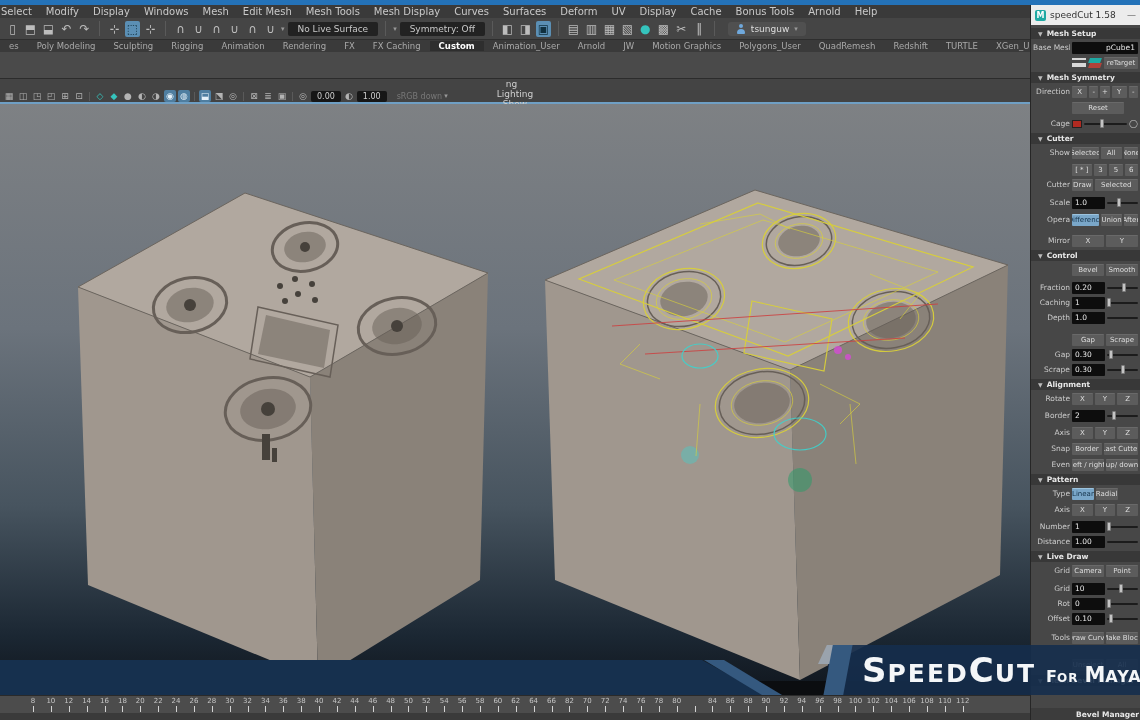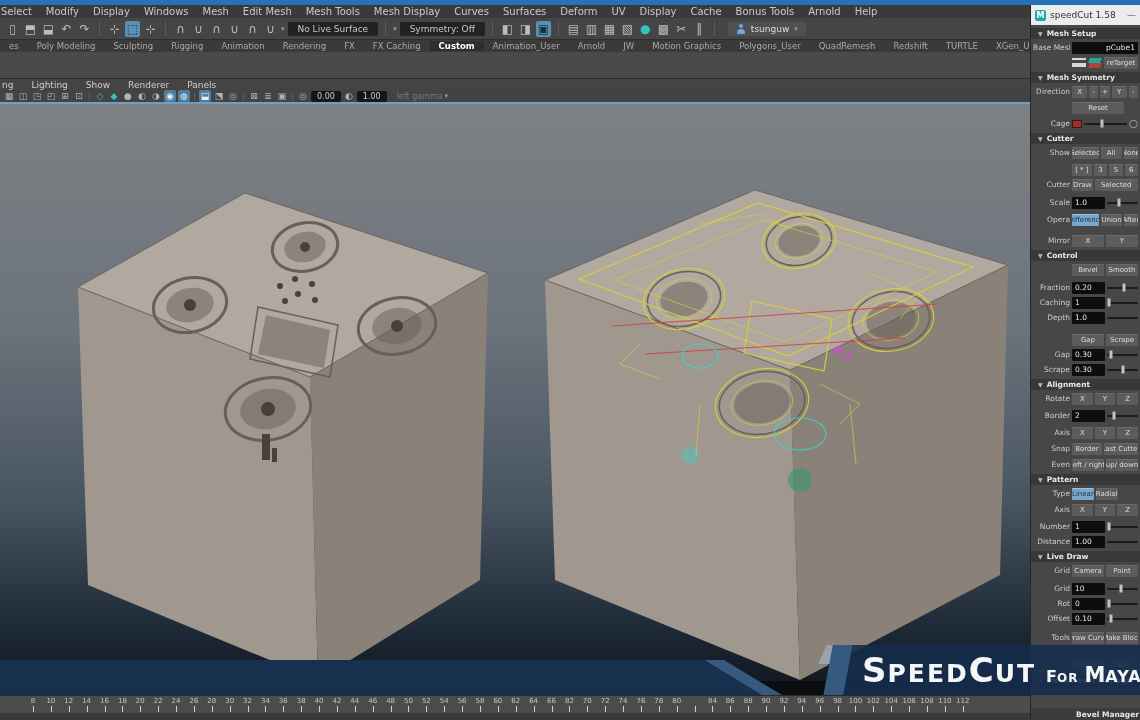--- a/index.html
+++ b/index.html
@@ -26,21 +26,21 @@
   .person-icon::after { content:""; position:absolute; left:1px; top:5px; width:8px; height:5px; border-radius:4px 4px 1px 1px; background:#6fa8dc; }
   #user-chip span.uname { font-size:9px; color:#ddd; }
 
   #shelftabs { top:40px; left:0; width:1030px; height:12px; background:#3a3a3a; display:flex; align-items:center; overflow:hidden; }
   .stab { font-size:8.5px; color:#a9a9a9; padding:0 9px; white-space:nowrap; }
   .stab.active { color:#fff; font-weight:bold; background:#2e2e2e; }
   #shelfrow { top:52px; left:0; width:1030px; height:27px; background:#4a4a4a; border-bottom:1px solid #2c2c2c; }
 
   
   #viewport { top:79px; left:0; width:1030px; height:616px; background:#444; }
-  #vp-menu { height:11px; display:flex; align-items:center; }
+  #vp-menu { height:11px; display:flex; align-items:center;flex-direction:column; }
   .vpm { font-size:9px; color:#cfcfcf; padding:0 9px; }
   .vpm:first-child { padding-left:2px; }
   #vp-icons { height:12px; background:#434343; display:flex; align-items:center; gap:2px; padding:0 3px; overflow:hidden; }
   .vpi { font-size:9px; color:#b3b3b3; width:12px; text-align:center; line-height:12px; }
   .vpi.hl { background:#4f7ea0; color:#e4f0f8; border-radius:2px; }
   .vpi.teal { color:#35c4bd; }
   .vp-sep { width:1px; height:9px; background:#5a5a5a; margin:0 2px; }
   .vp-val { background:#161616; color:#cfcfcf; font-size:8px; padding:0 6px; border-radius:2px; line-height:11px; }
   #vp-colorspace { color:#787878; font-size:8px; margin-left:8px; }
   #vp-blue-line { height:2px; background:#6f9fc4; }
@@ -241,21 +241,21 @@
     <span class="vpi">◎</span>
     <span class="vp-sep"></span>
     <span class="vpi">⊠</span>
     <span class="vpi">≣</span>
     <span class="vpi">▣</span>
     <span class="vp-sep"></span>
     <span class="vpi">◎</span>
     <span class="vp-val">0.00</span>
     <span class="vpi">◐</span>
     <span class="vp-val">1.00</span>
-    <span id="vp-colorspace">left gamma</span>
+    <span id="vp-colorspace">sRGB down</span>
     <span class="tb-arrow">▾</span>
   </div>
   <div id="vp-blue-line"></div>
   <div id="vp-canvas">
     <svg width="1030" height="591" viewBox="0 0 1030 591">
 
       <g>
         <polygon class="f-left" points="78,183 310,273 318,576 88,481"></polygon>
         <polygon class="f-right" points="310,273 488,169 480,476 318,576"></polygon>
         <polygon class="f-top" points="245,89 488,169 310,273 78,183"></polygon>

